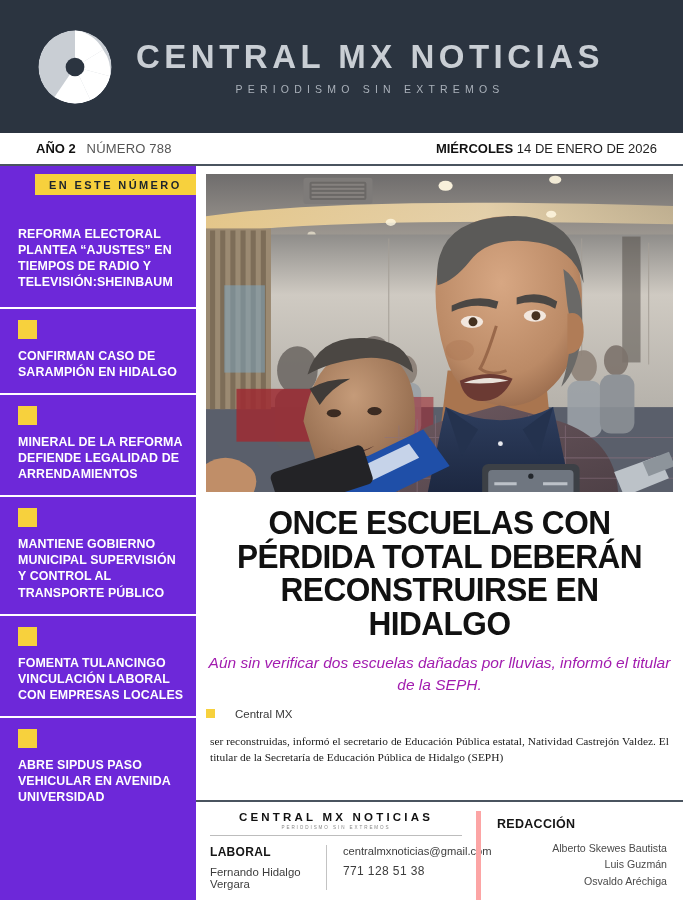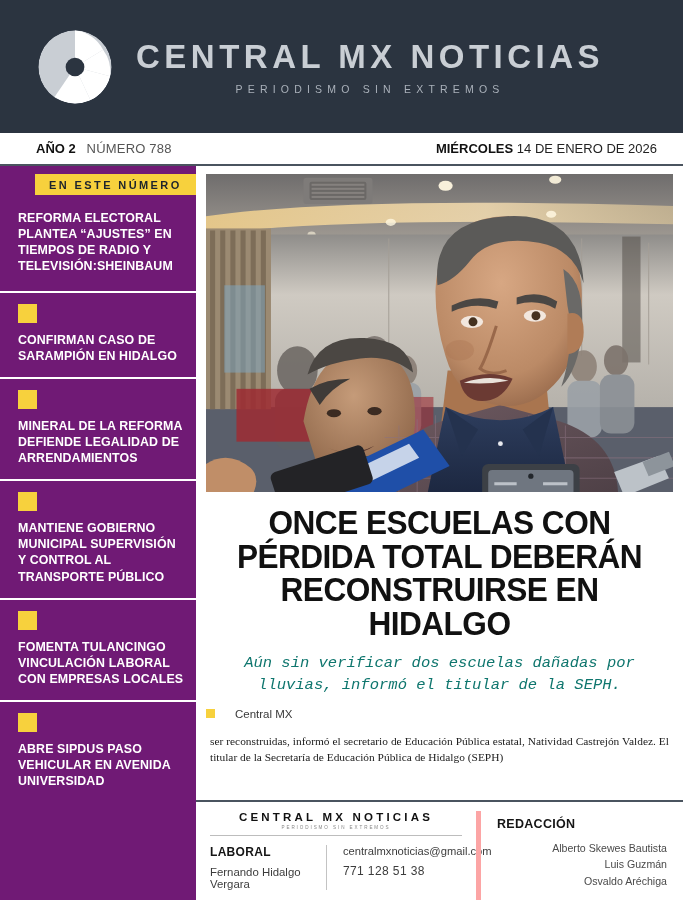--- a/index.html
+++ b/index.html
@@ -93,22 +93,22 @@
     position: relative;
     display: flex;
     height: 734px;
   }
 
   
   .sidebar {
     position: relative;
     width: 196px;
     flex: 0 0 196px;
-    background: #701a75;
-    padding-top: 0;
+    background: #6d28d9;
+    padding-top: 16px;
     box-sizing: border-box;
   }
   .ribbon {
     position: absolute;
     top: 8px;
     left: 35px;
     background: #f7d13d;
     color: #1d242c;
     font-weight: bold;
     font-size: 11px;
@@ -175,25 +175,25 @@
     line-height: 0.99;
     letter-spacing: -0.6px;
     color: #111111;
     text-transform: uppercase;
     transform: scaleX(0.93);
     transform-origin: center top;
   }
   .deck {
     margin-top: 11px;
     text-align: center;
-    font-family: Liberation Mono, monospace;
+    font-family: Liberation Sans, sans-serif;
     font-style: italic;
     font-size: 15.5px;
     line-height: 1.42;
-    color: #0f766e;
+    color: #a21caf;
   }
   .byline {
     margin-top: 12px;
     display: flex;
     align-items: center;
     justify-content: flex-start;
     gap: 20px;
   }
   .byline .sq {
     width: 9px;

